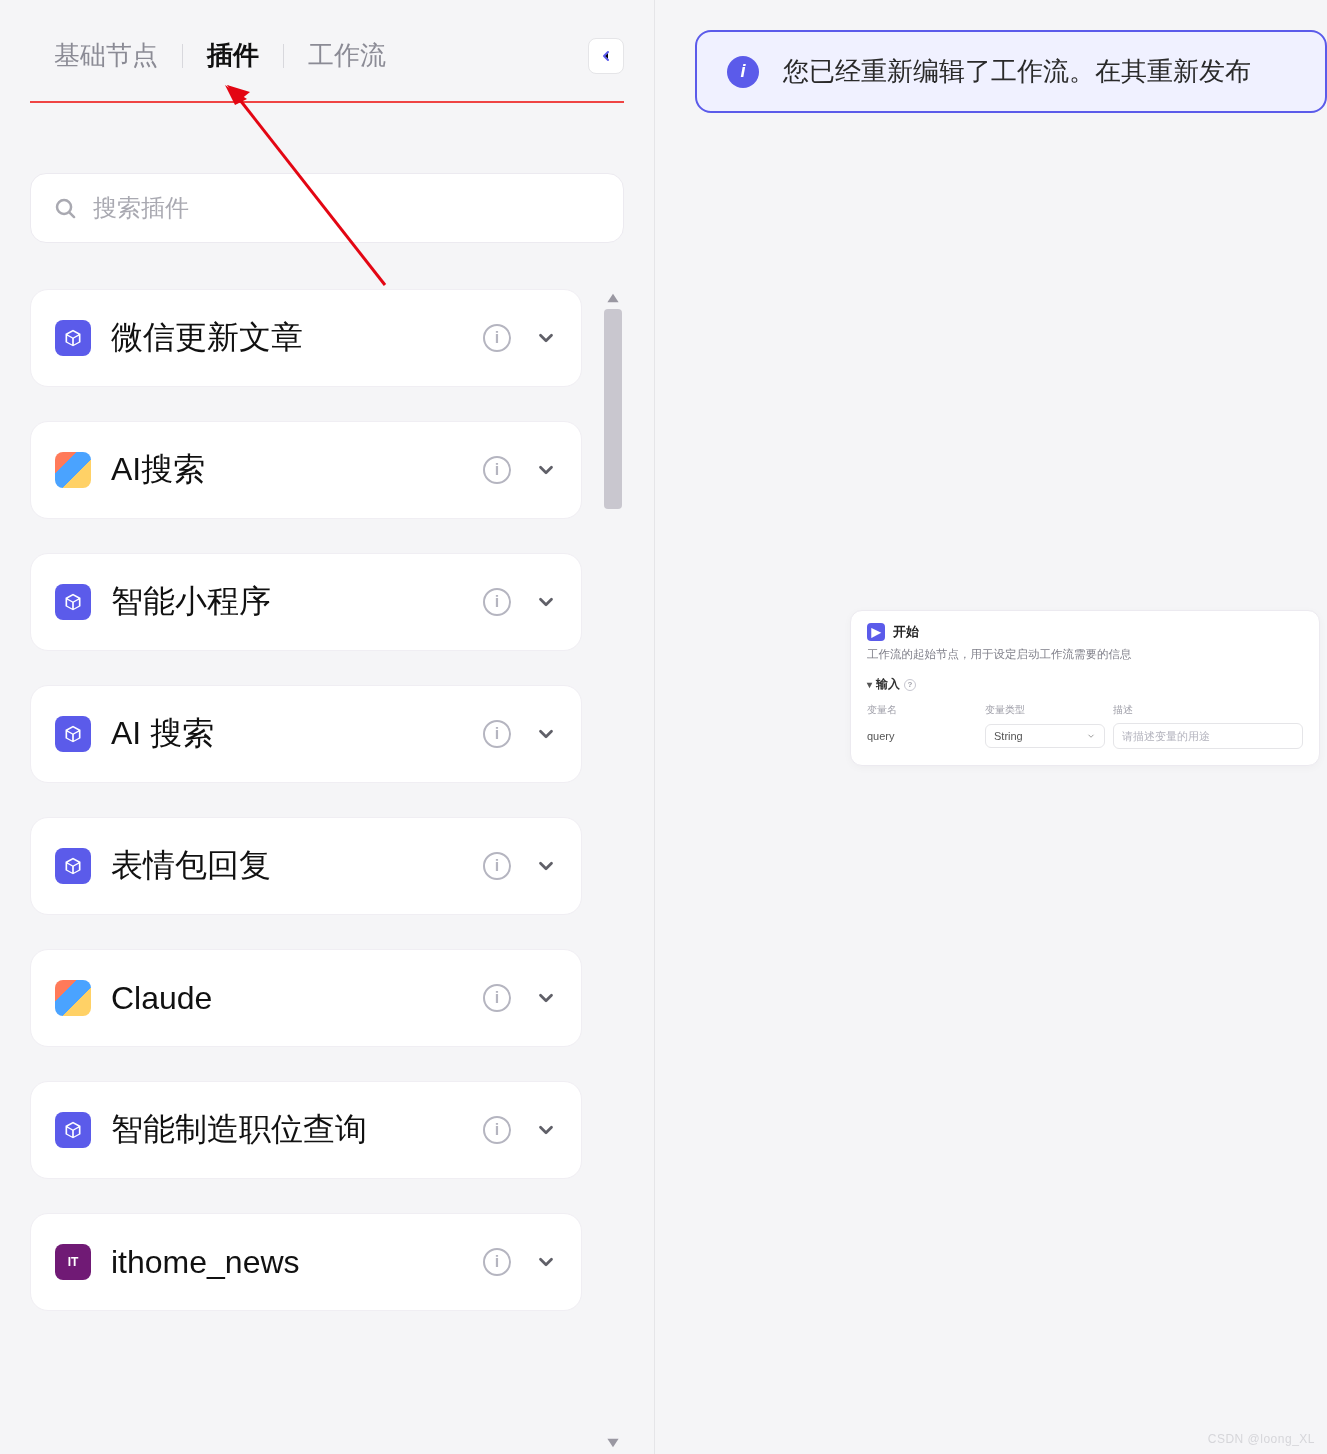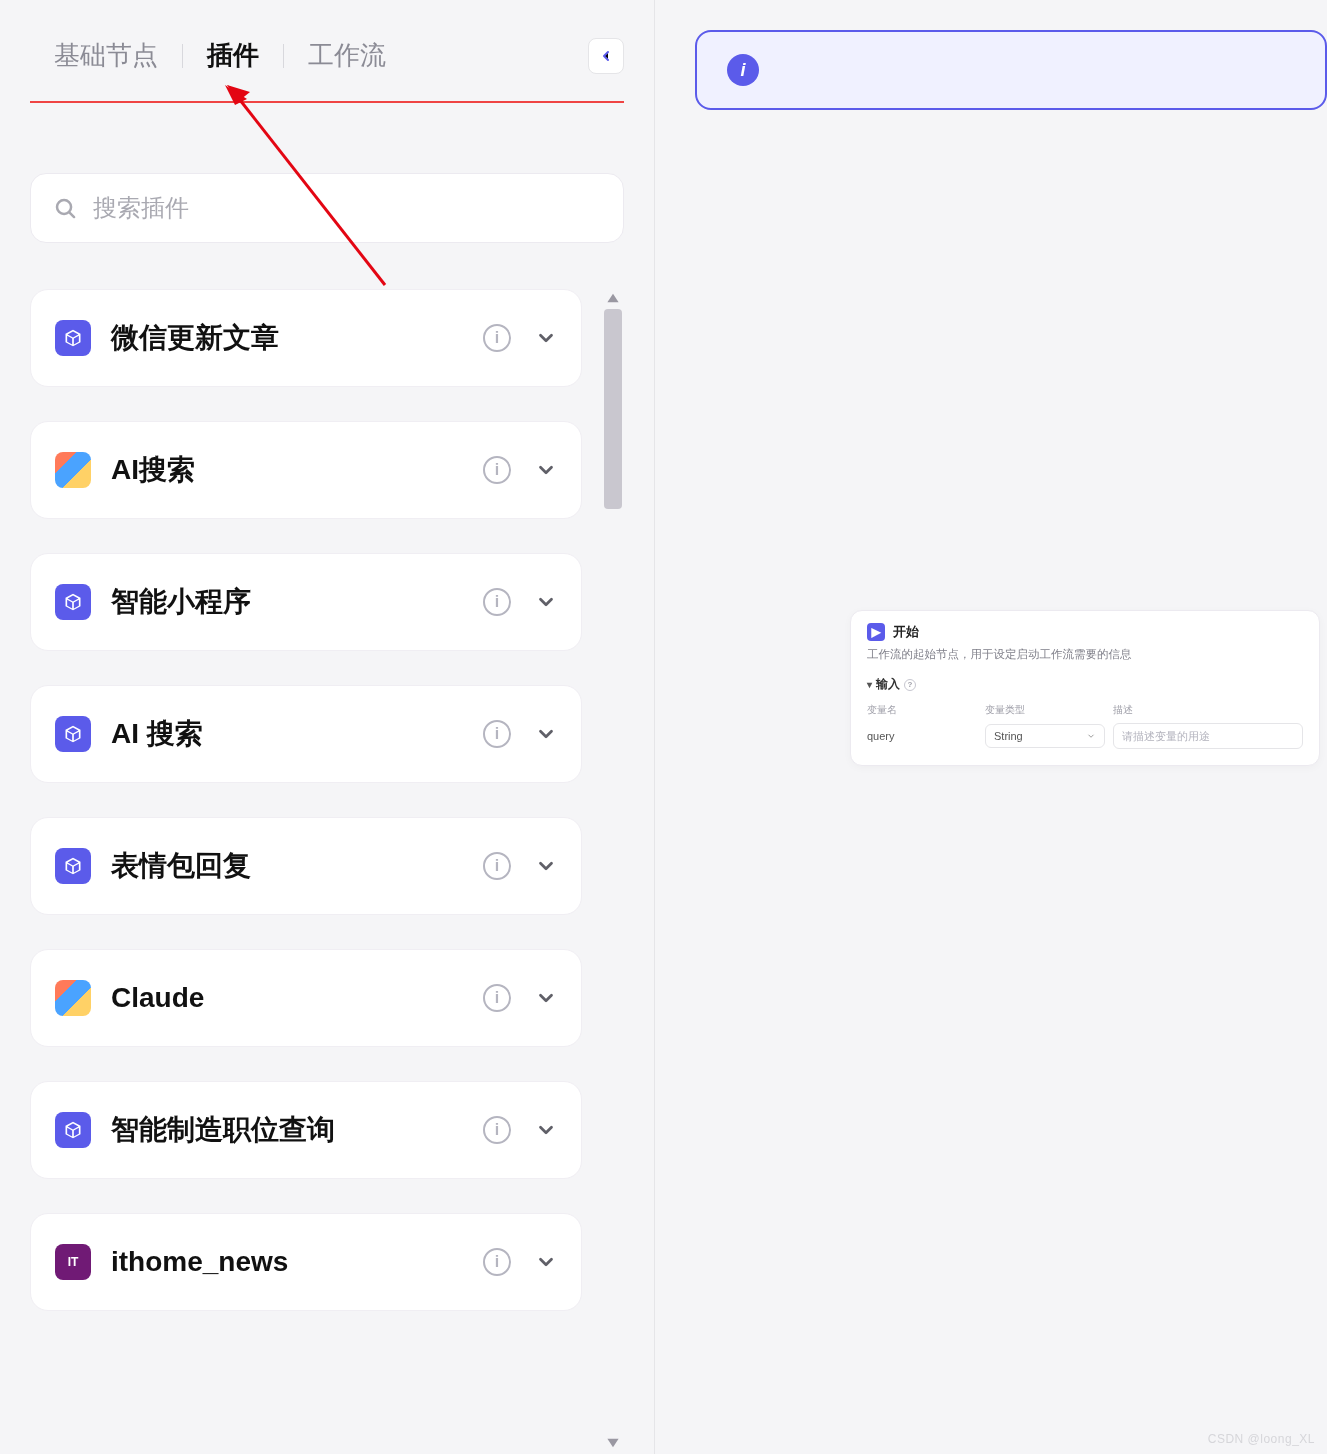--- a/index.html
+++ b/index.html
@@ -114,21 +114,21 @@
     width: 36px; height: 36px; border-radius: 8px;
     display: flex; align-items: center; justify-content: center;
     flex-shrink: 0;
   }
   .plugin-icon.cube { background: #5b5bea; }
   .plugin-icon.cube svg { width: 20px; height: 20px; fill: #fff; }
   .plugin-icon.img1 {
     background: linear-gradient(135deg,#ff7a59 0 30%,#4aa3ff 30% 60%,#ffd166 60% 100%);
   }
   .plugin-icon.red { background: #701a75; color:#fff; font-size:12px; font-weight:700; }
-  .plugin-name { font-size: 28px; font-weight: 700; color: #111; }
+  .plugin-name { font-size: 32px; font-weight: 400; color: #111; }
   .plugin-right { display: flex; align-items: center; gap: 24px; }
   .info-icon {
     width: 28px; height: 28px; border: 2.5px solid #b5b5c0; border-radius: 50%;
     display:flex;align-items:center;justify-content:center;
     color:#b5b5c0; font-size:16px; font-weight:600;
   }
   .chev { width: 22px; height: 22px; }
   .chev svg { width:100%; height:100%; stroke:#606068; fill:none; }
   .scrollbar-track {
     width: 22px; background: transparent; position: relative;
@@ -400,20 +400,21 @@
               <polygon points="1,2 9,2 5,8"></polygon>
             </svg>
           </div>
       </div>
     </div>
   </aside>
 
   <main class="canvas">
     <div class="notice">
       <div class="circle">i</div>
+      <div>您已经重新编辑了工作流。在其重新发布</div>
     </div>
 
     <div class="node">
       <div class="node-hdr">
         <div class="sq">▶</div>
         <div class="ttl">开始</div>
       </div>
       <div class="node-desc">工作流的起始节点，用于设定启动工作流需要的信息</div>
 
       <div class="node-section">

